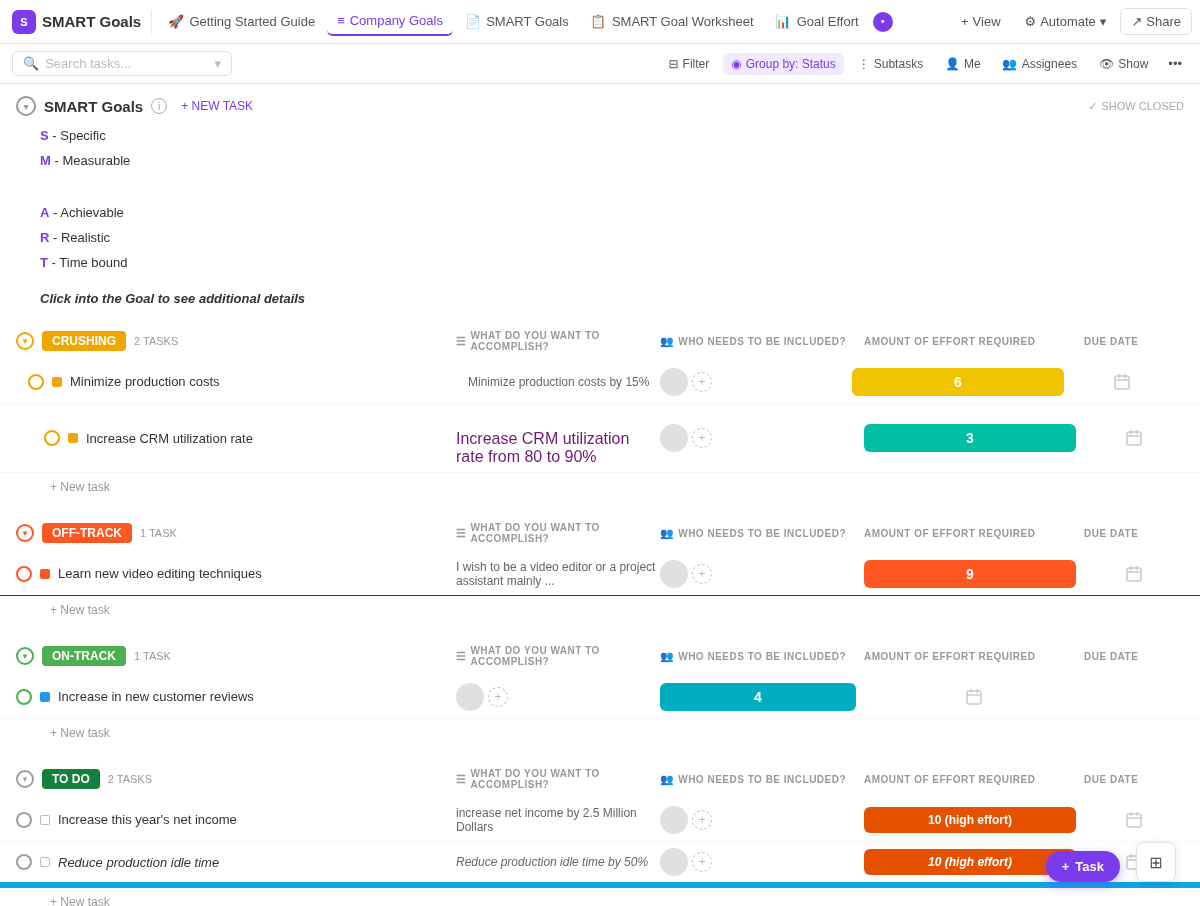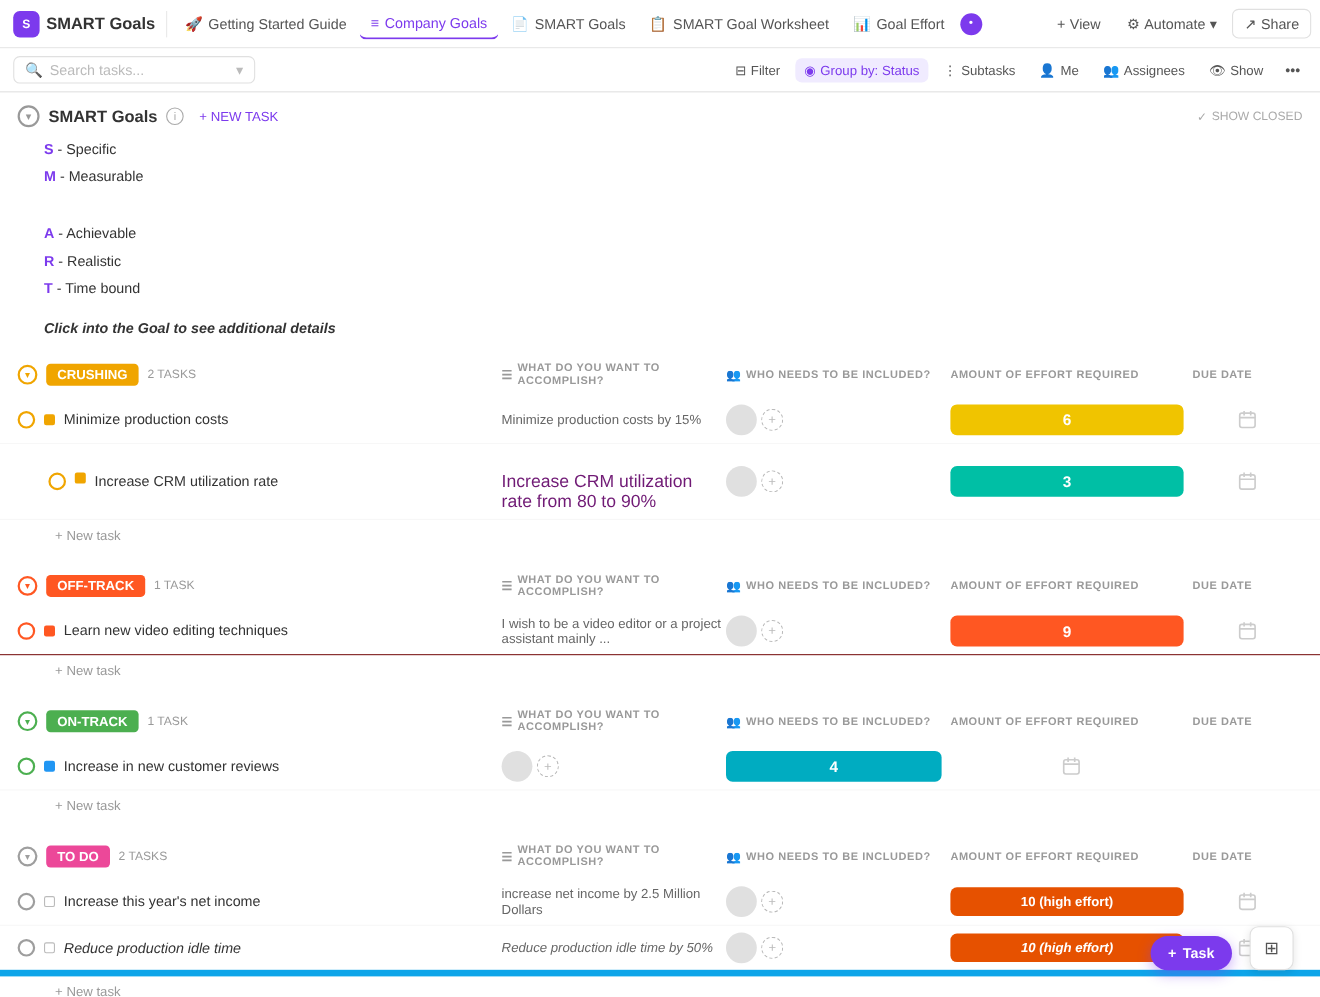--- a/index.html
+++ b/index.html
@@ -145,21 +145,21 @@
           <span>WHAT DO YOU WANT TO ACCOMPLISH?</span>
         </div>
         <div style="font-size:10px;font-weight:600;color:#999;text-transform:uppercase;letter-spacing:0.5px;display:flex;align-items:center;gap:4px;">
           <span style="font-size:11px;">👥</span>
           <span>WHO NEEDS TO BE INCLUDED?</span>
         </div>
         <div style="font-size:10px;font-weight:600;color:#999;text-transform:uppercase;letter-spacing:0.5px;">AMOUNT OF EFFORT REQUIRED</div>
         <div style="font-size:10px;font-weight:600;color:#999;text-transform:uppercase;letter-spacing:0.5px;">DUE DATE</div>
       </div>
 
-      <div style="display:grid;grid-template-columns:440px 1fr 1fr 220px 100px;align-items:center;padding:6px 16px;border-bottom:1px solid #f7f7f7;min-height:44px;">
+      <div style="display:grid;grid-template-columns:440px 1fr 1fr 220px 100px;align-items:center;padding:6px 28px;border-bottom:1px solid #f7f7f7;min-height:44px;">
         <div style="display:flex;align-items:center;gap:8px;cursor:pointer;">
           <div style="width:16px;height:16px;border-radius:50%;border:2px solid #f0a500;flex-shrink:0;"></div>
           <div style="width:10px;height:10px;border-radius:2px;flex-shrink:0;background:#f0a500;"></div>
           <span style="font-size:13px;color:#333;">Minimize production costs</span>
         </div>
         <div style="font-size:12px;color:#666;">Minimize production costs by 15%</div>
         <div style="display:flex;align-items:center;gap:4px;">
           <div style="width:28px;height:28px;border-radius:50%;background:#e0e0e0;"></div>
           <div style="width:20px;height:20px;border-radius:50%;background:transparent;border:1.5px dashed #bbb;display:flex;align-items:center;justify-content:center;color:#bbb;font-size:12px;cursor:pointer;">+</div>
         </div>
@@ -170,21 +170,21 @@
           <svg width="18" height="18" viewBox="0 0 18 18" fill="none">
               <rect x="2" y="3" width="14" height="13" rx="2" stroke="#ccc" stroke-width="1.5" fill="none"></rect>
               <line x1="6" y1="1" x2="6" y2="5" stroke="#ccc" stroke-width="1.5"></line>
               <line x1="12" y1="1" x2="12" y2="5" stroke="#ccc" stroke-width="1.5"></line>
               <line x1="2" y1="7" x2="16" y2="7" stroke="#ccc" stroke-width="1.5"></line>
             </svg>
         </div>
       </div>
 
       <div style="display:grid;grid-template-columns:440px 1fr 1fr 220px 100px;align-items:center;padding:6px 16px;border-bottom:1px solid #f7f7f7;min-height:44px;">
-        <div style="display:flex;gap:8px;cursor:pointer;padding-left:28px;">
+        <div style="display:flex;align-items:center;gap:8px;cursor:pointer;padding-left:28px;">
           <div style="width:16px;height:16px;border-radius:50%;border:2px solid #f0a500;flex-shrink:0;"></div>
           <div style="width:10px;height:10px;border-radius:2px;flex-shrink:0;background:#f0a500;"></div>
           <span style="font-size:13px;color:#333;">Increase CRM utilization rate</span>
         </div>
         <div style="font-size:16px;color:#701a75;margin-top:20px;">Increase CRM utilization rate from 80 to 90%</div>
         <div style="display:flex;align-items:center;gap:4px;">
           <div style="width:28px;height:28px;border-radius:50%;background:#e0e0e0;"></div>
           <div style="width:20px;height:20px;border-radius:50%;background:transparent;border:1.5px dashed #bbb;display:flex;align-items:center;justify-content:center;color:#bbb;font-size:12px;cursor:pointer;">+</div>
         </div>
         <div style="padding-right:8px;">
@@ -297,21 +297,21 @@
 
       <div style="padding:6px 50px 12px;">
         <span style="font-size:12px;color:#999;cursor:pointer;">+ New task</span>
       </div>
     </div>
 
     <div style="margin-top:8px;">
       <div style="display:grid;grid-template-columns:440px 1fr 1fr 220px 100px;align-items:center;padding:8px 16px;">
         <div style="display:flex;align-items:center;gap:8px;">
           <div style="width:18px;height:18px;border-radius:50%;border:2px solid #9e9e9e;display:flex;align-items:center;justify-content:center;cursor:pointer;color:#9e9e9e;font-size:9px;">▾</div>
-          <span style="display:inline-flex;align-items:center;padding:3px 10px;border-radius:4px;font-size:12px;font-weight:700;color:#fff;background:#ec4899;cursor:pointer;">TO DO</span>
+          <span style="display:inline-flex;align-items:center;padding:3px 10px;border-radius:4px;font-size:12px;font-weight:700;color:#fff;background:#15803d;cursor:pointer;">TO DO</span>
           <span style="font-size:11px;color:#999;">2 TASKS</span>
         </div>
         <div style="font-size:10px;font-weight:600;color:#999;text-transform:uppercase;letter-spacing:0.5px;display:flex;align-items:center;gap:4px;">
           <span style="font-size:11px;">☰</span>
           <span>WHAT DO YOU WANT TO ACCOMPLISH?</span>
         </div>
         <div style="font-size:10px;font-weight:600;color:#999;text-transform:uppercase;letter-spacing:0.5px;display:flex;align-items:center;gap:4px;">
           <span style="font-size:11px;">👥</span>
           <span>WHO NEEDS TO BE INCLUDED?</span>
         </div>

